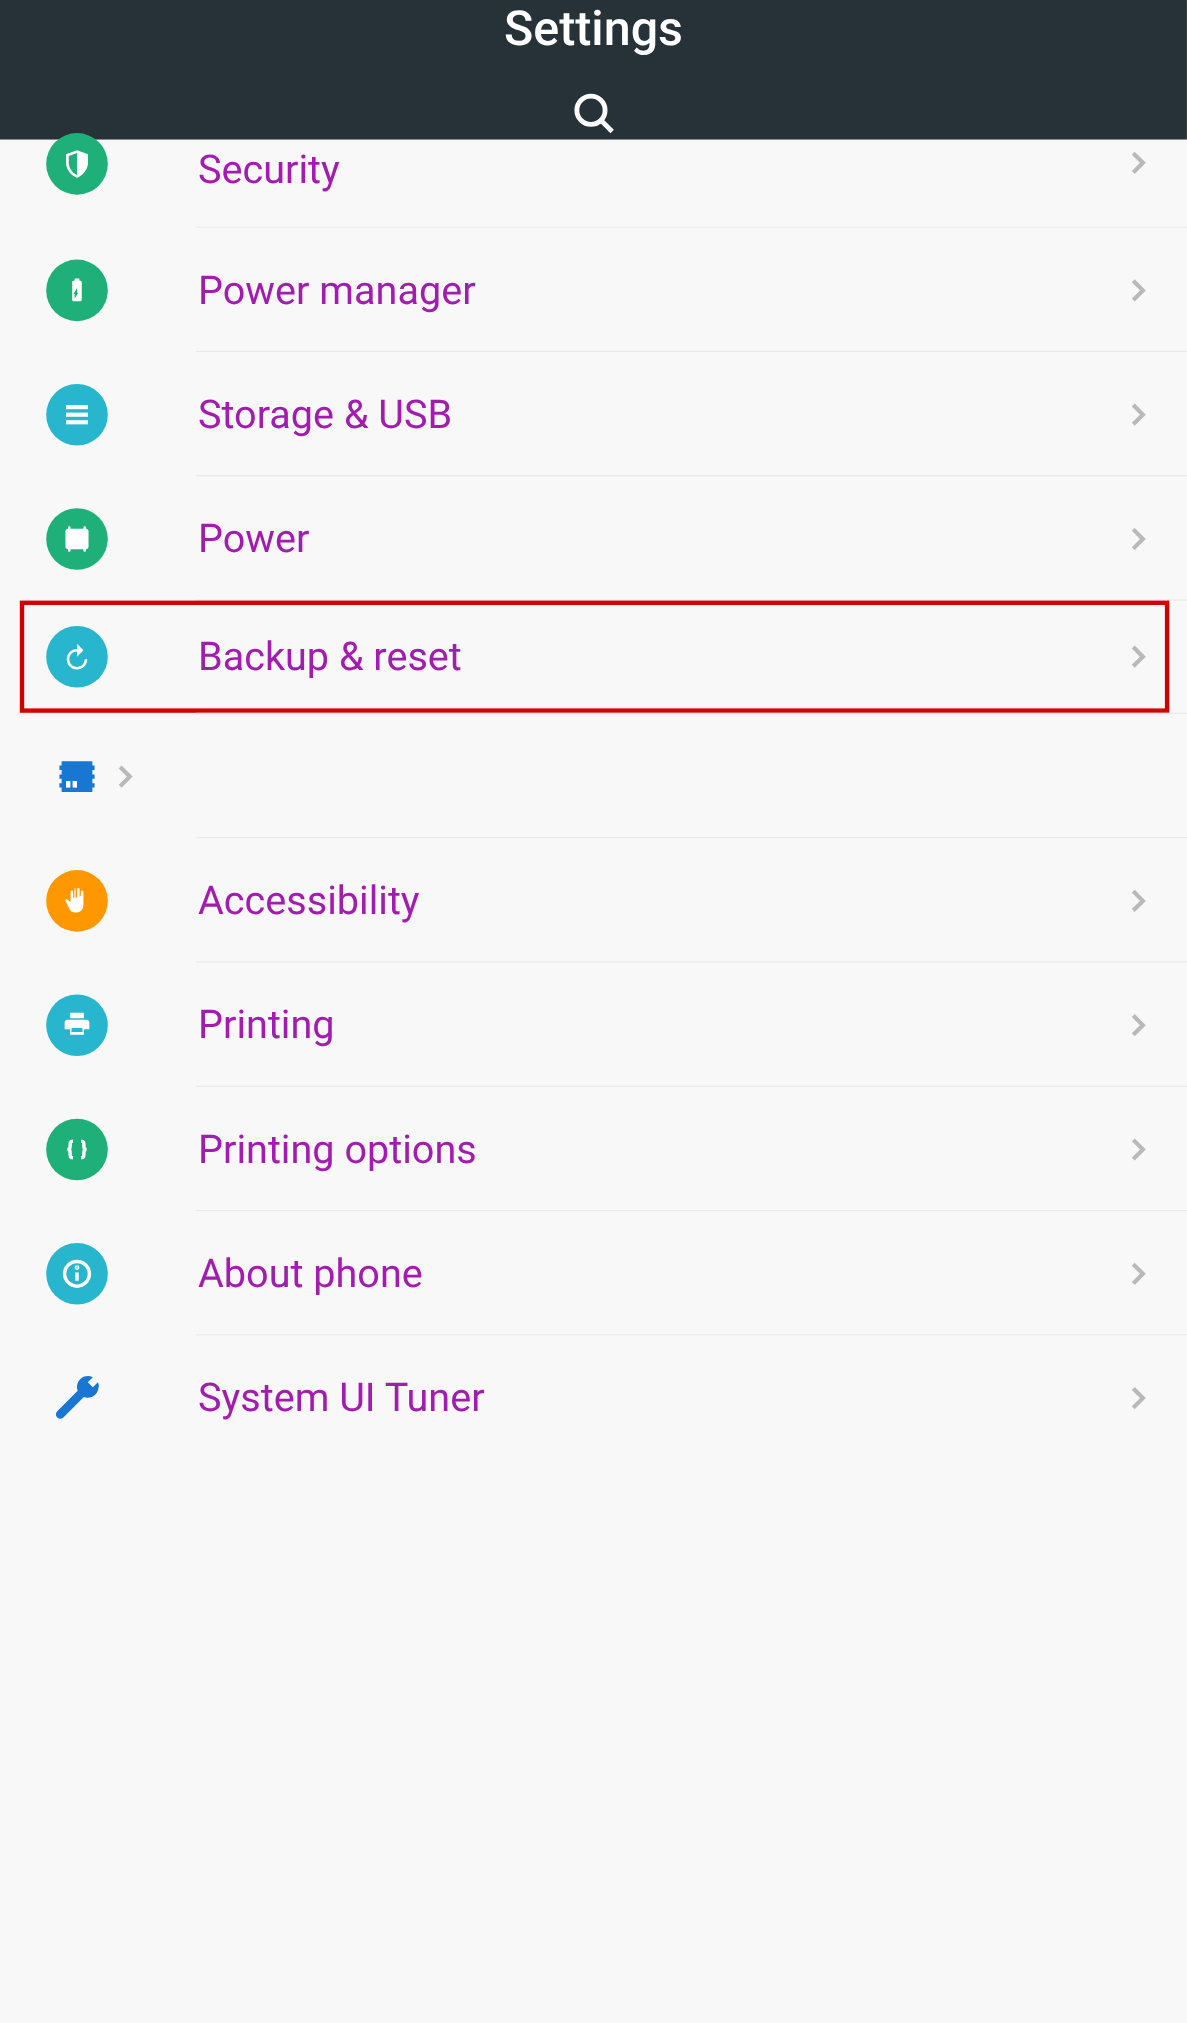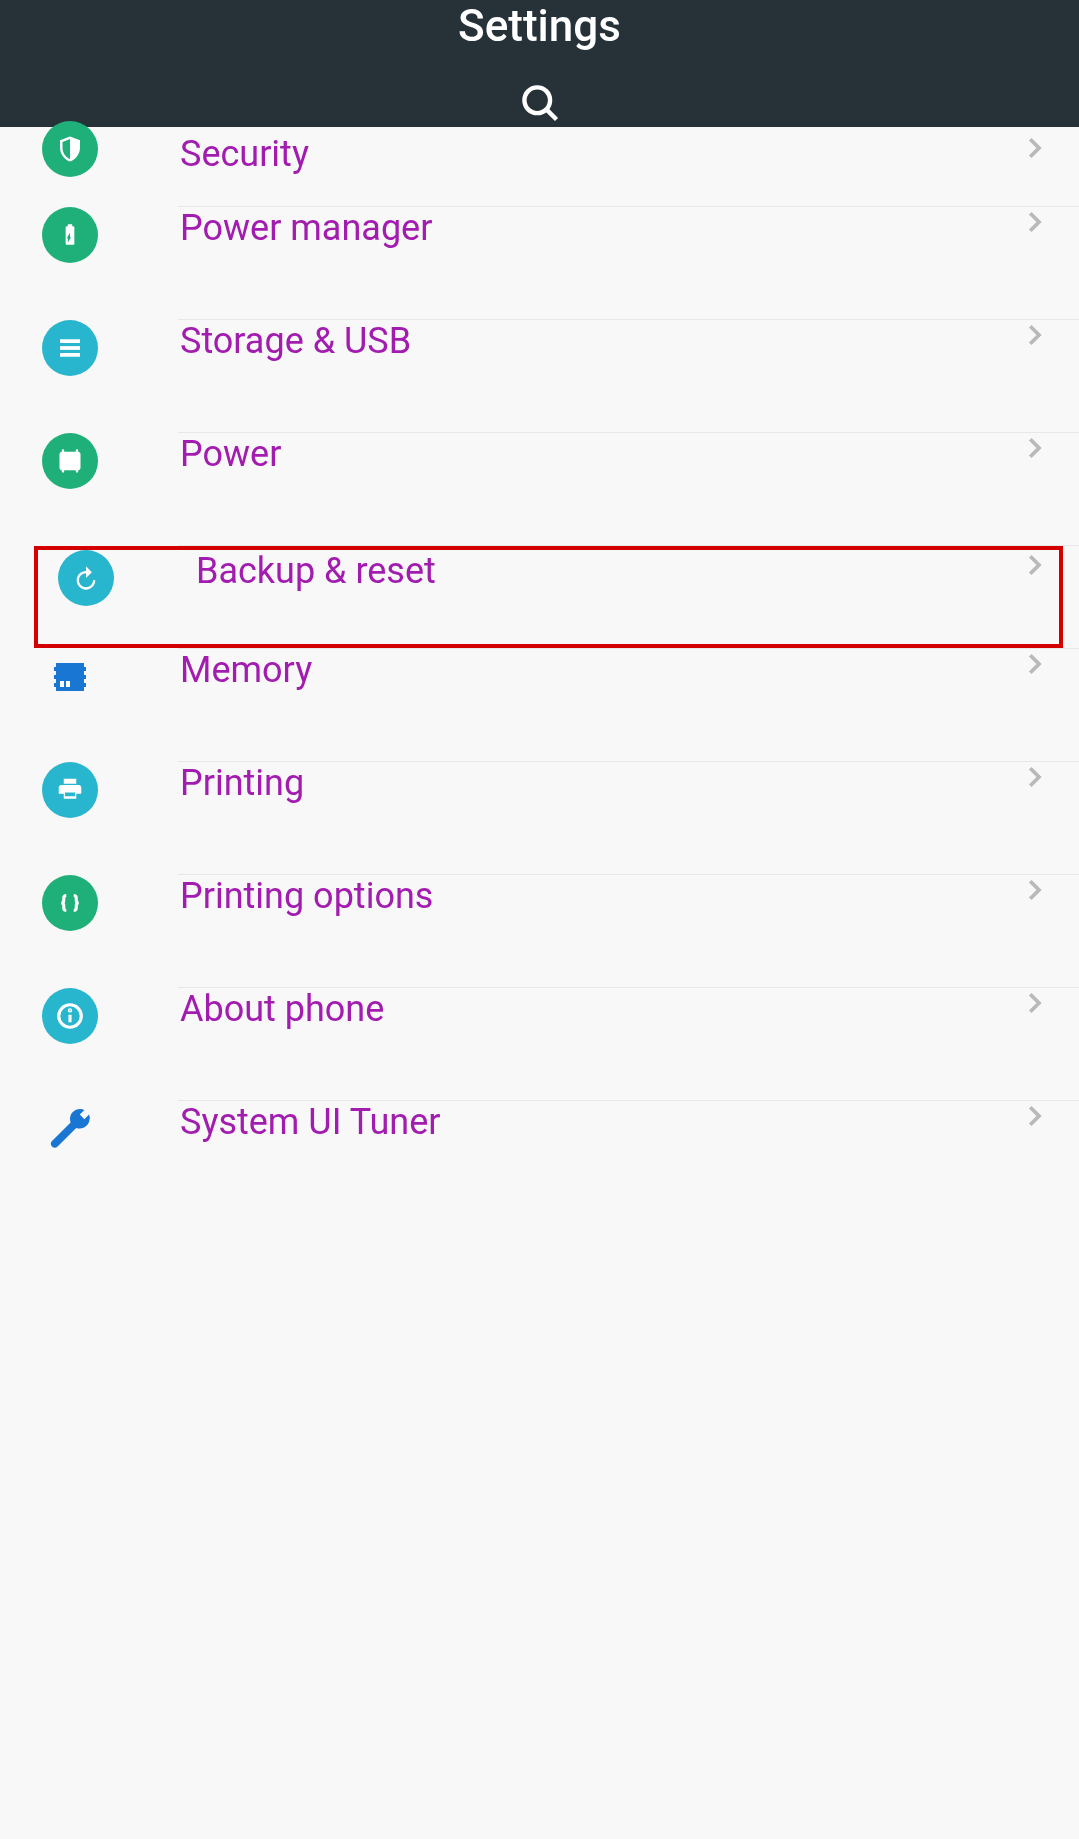--- a/index.html
+++ b/index.html
@@ -31,20 +31,21 @@
     display: flex;
     align-items: center;
     justify-content: center;
     cursor: pointer;
   }
   .list {
     background: #f8f8f8;
   }
   .item {
     display: flex;
+    align-items: center;
     height: 113px;
     padding-left: 42px;
     padding-right: 30px;
     cursor: pointer;
     position: relative;
   }
   .item-first {
     height: 80px; 
     align-items: flex-start;
     padding-top: 0;
@@ -90,21 +91,21 @@
   .divider {
     position: absolute;
     bottom: 0;
     left: 178px;
     right: 0;
     height: 1px;
     background: #e8e8e8;
   }
   .highlight {
     border: 4px solid #d40000;
-    margin-left: 34px;
+    margin-left: 18px;
     margin-right: 16px;
     padding-left: 20px;
     padding-right: 10px;
     height: 102px;
   }
   .highlight .label { margin-left: 82px; }
 </style>
 </head>
 <body>
 
@@ -192,28 +193,39 @@
   <div class="item">
     <div class="icon-wrap no-bg">
       <div class="sq-icon">
         <svg width="48" height="48" viewBox="0 0 24 24" fill="#1976d2">
             <path d="M5 5h14v14H5z M4 7h1v2H4z M4 11h1v2H4z M4 15h1v2H4z M19 7h1v2h-1z M19 11h1v2h-1z M19 15h1v2h-1z"></path>
             <rect x="7" y="14" width="2" height="3" fill="#fff"></rect>
             <rect x="10" y="14" width="2" height="3" fill="#fff"></rect>
           </svg>
       </div>
     </div>
-    <div class="label">Memory</div>
-    <svg class="chevron" width="30" height="30" viewBox="0 0 24 24" fill="none" stroke="#b9b9b9" stroke-width="3">
-        <polyline points="9 5 16 12 9 19"></polyline>
-      </svg>
-    <div class="divider"></div>
-  </div>
-
-
+    <svg class="chevron" width="30" height="30" viewBox="0 0 24 24" fill="none" stroke="#b9b9b9" stroke-width="3">
+        <polyline points="9 5 16 12 9 19"></polyline>
+      </svg>
+    <div class="divider"></div>
+  </div>
+
+
+  <div class="item">
+    <div class="icon-wrap" style="background:#ff9800">
+      <svg width="28" height="28" viewBox="0 0 24 24" fill="#fff">
+          <path d="M10 2c.6 0 1 .4 1 1v7l1-1V3c0-.6.4-1 1-1s1 .4 1 1v6l1-1V5c0-.6.4-1 1-1s1 .4 1 1v10c0 3-2 6-5 6h-2c-2 0-3-1-4-3l-3-6c-.3-.5 0-1 .5-1.3.5-.2 1 0 1.3.5L7 13V5c0-.6.4-1 1-1s1 .4 1 1v5l1-1V3c0-.6.4-1 1-1z"></path>
+        </svg>
+    </div>
+    <div class="label">Accessibility</div>
+    <svg class="chevron" width="30" height="30" viewBox="0 0 24 24" fill="none" stroke="#b9b9b9" stroke-width="3">
+        <polyline points="9 5 16 12 9 19"></polyline>
+      </svg>
+    <div class="divider"></div>
+  </div>
 
   <div class="item">
     <div class="icon-wrap" style="background:#28b5ce">
       <svg width="30" height="30" viewBox="0 0 24 24" fill="#fff">
           <path d="M19 8H5c-1 0-2 1-2 2v5h4v4h10v-4h4v-5c0-1-1-2-2-2zM8 17v-3h8v3H8zM17 3H7v4h10V3z"></path>
         </svg>
     </div>
     <div class="label">Printing</div>
     <svg class="chevron" width="30" height="30" viewBox="0 0 24 24" fill="none" stroke="#b9b9b9" stroke-width="3">
         <polyline points="9 5 16 12 9 19"></polyline>

